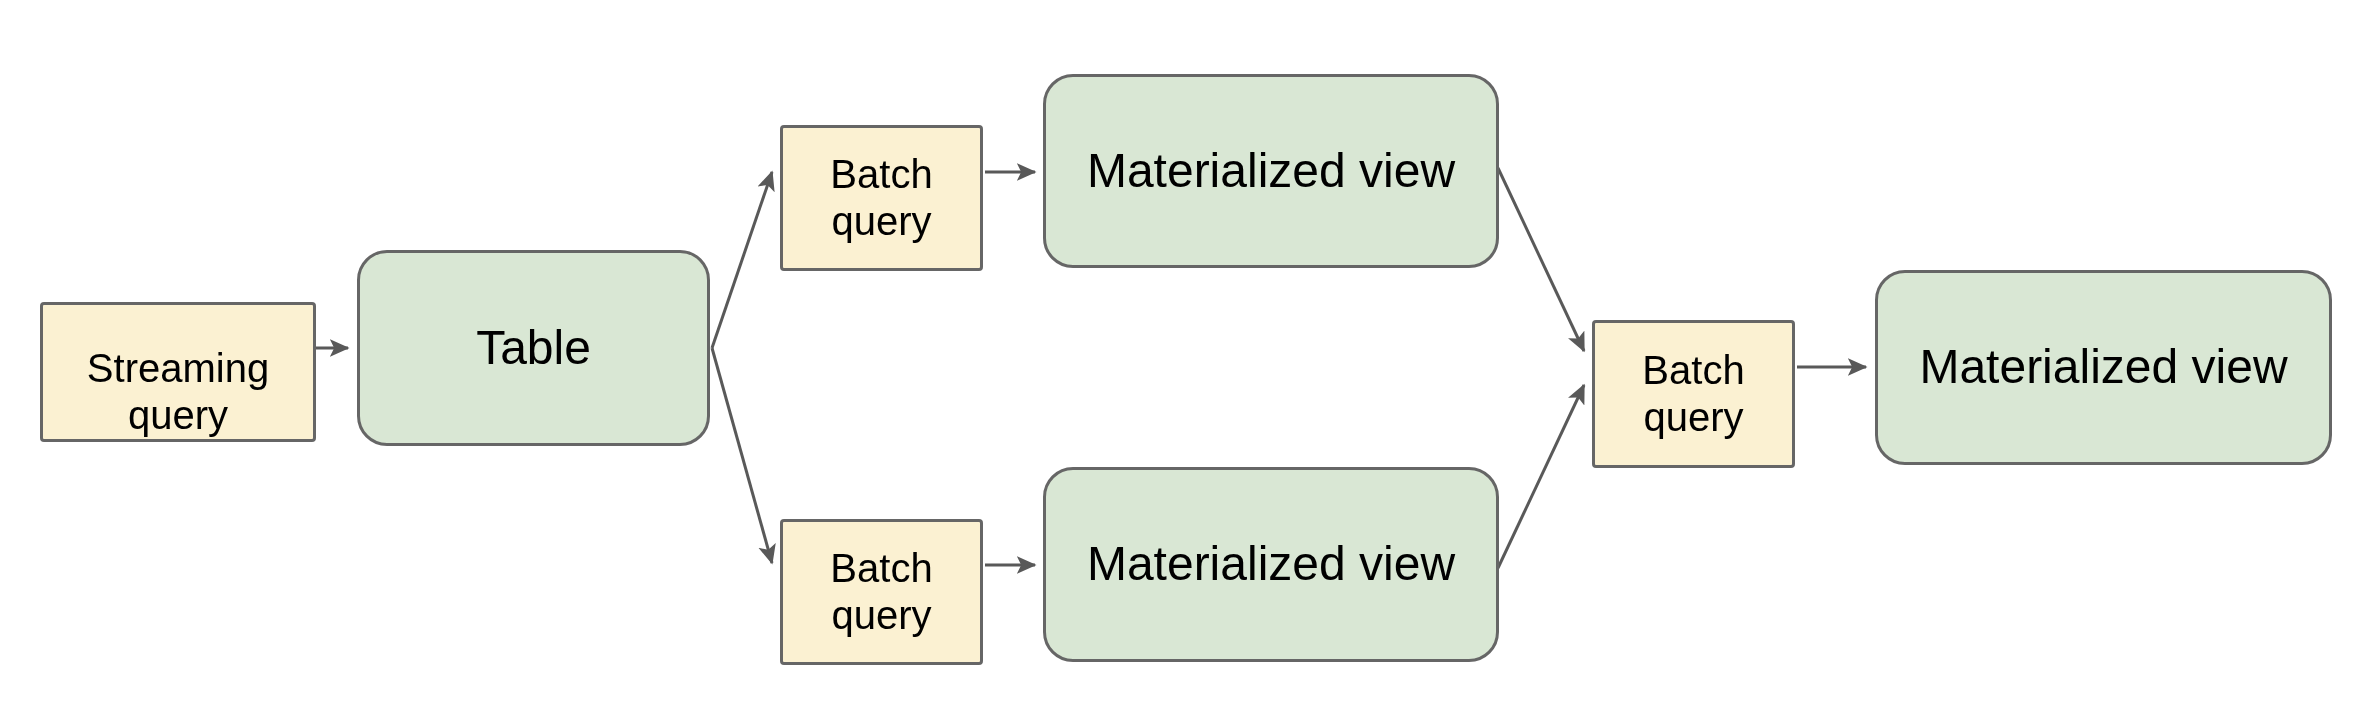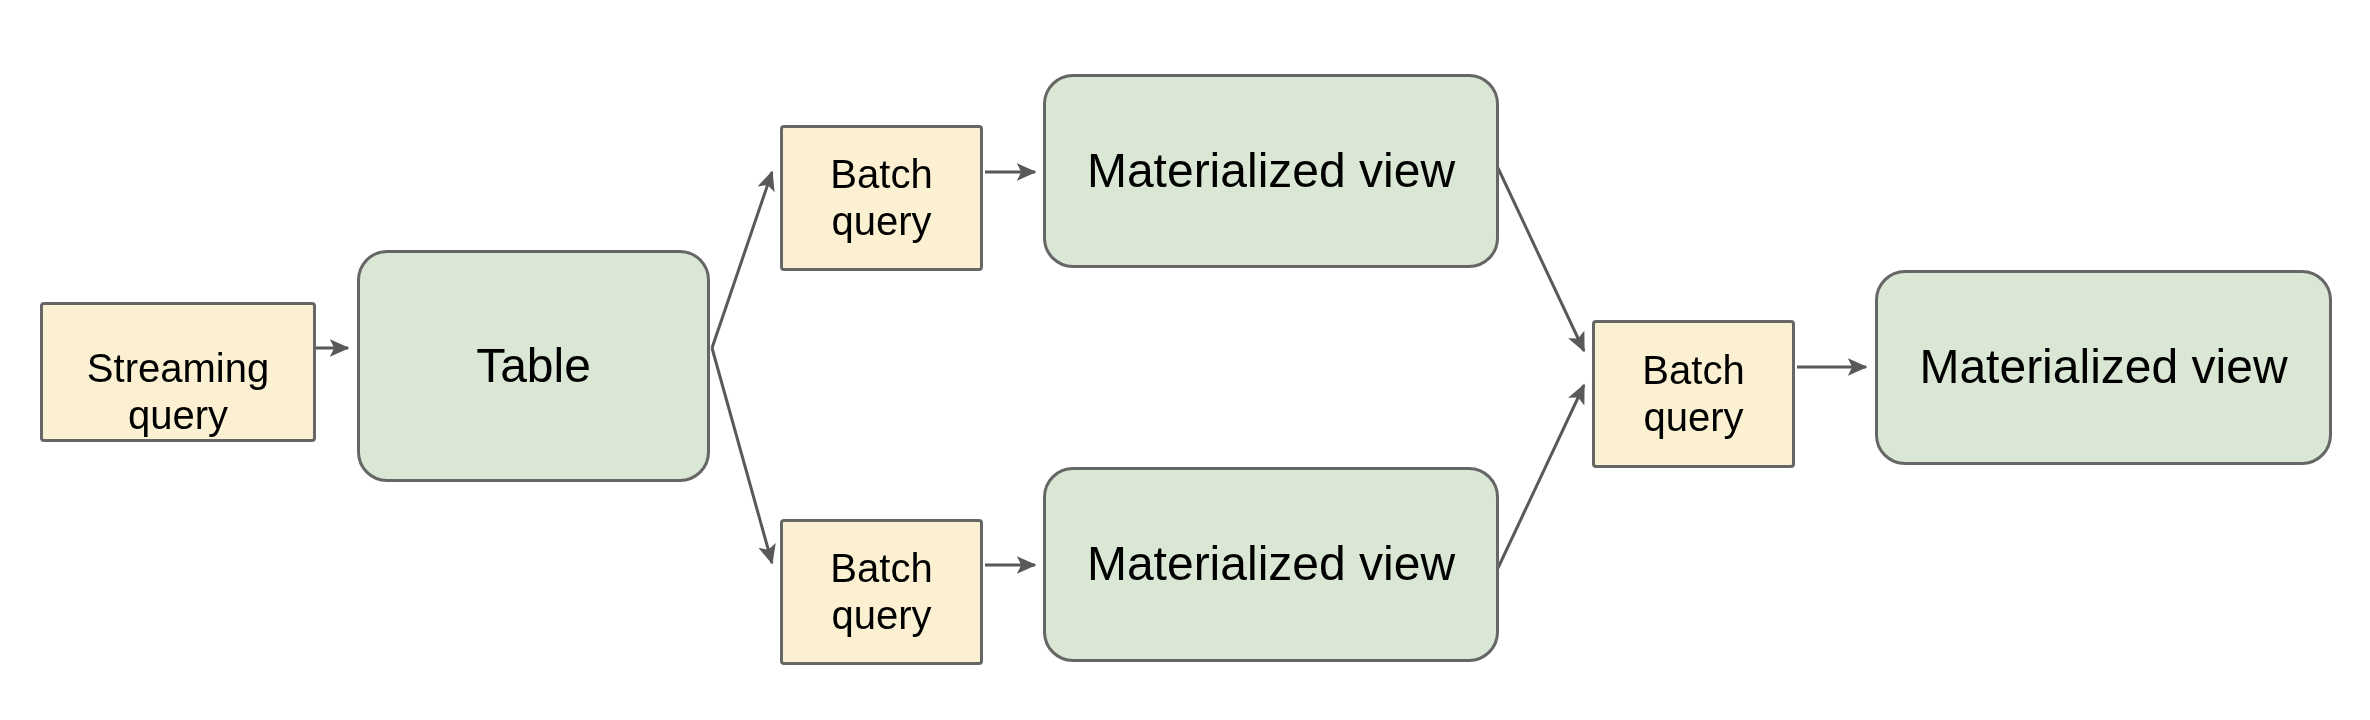--- a/index.html
+++ b/index.html
@@ -80,21 +80,21 @@
         <path d="M 985 565 L 1035 565" fill="none" stroke="#595959" stroke-width="3" marker-end="url(#arrowhead)"></path>
         <path d="M 1498 168 L 1584 351" fill="none" stroke="#595959" stroke-width="3" marker-end="url(#arrowhead)"></path>
         <path d="M 1498 568 L 1584 385" fill="none" stroke="#595959" stroke-width="3" marker-end="url(#arrowhead)"></path>
         <path d="M 1797 367 L 1866 367" fill="none" stroke="#595959" stroke-width="3" marker-end="url(#arrowhead)"></path>
       </g>
   </svg>
 
   <div id="nodes">
       <div class="node process" style="left: 40px; top: 275px; width: 276px; height: 140px; align-items: flex-end;"><span class="node-label">Streaming
 query</span></div>
-      <div class="node store" style="left: 357px; top: 250px; width: 353px; height: 232px; justify-content: flex-end;"><span class="node-label">Table</span></div>
+      <div class="node store" style="left: 357px; top: 250px; width: 353px; height: 196px; justify-content: flex-end;"><span class="node-label">Table</span></div>
       <div class="node process" style="left: 780px; top: 98px; width: 203px; height: 146px;"><span class="node-label">Batch
 query</span></div>
       <div class="node store" style="left: 1043px; top: 74px; width: 456px; height: 194px;"><span class="node-label">Materialized view</span></div>
       <div class="node process" style="left: 780px; top: 492px; width: 203px; height: 146px;"><span class="node-label">Batch
 query</span></div>
       <div class="node store" style="left: 1043px; top: 467px; width: 456px; height: 195px;"><span class="node-label">Materialized view</span></div>
       <div class="node process" style="left: 1592px; top: 293px; width: 203px; height: 148px;"><span class="node-label">Batch
 query</span></div>
       <div class="node store" style="left: 1875px; top: 270px; width: 457px; height: 195px;"><span class="node-label">Materialized view</span></div>
     </div>

